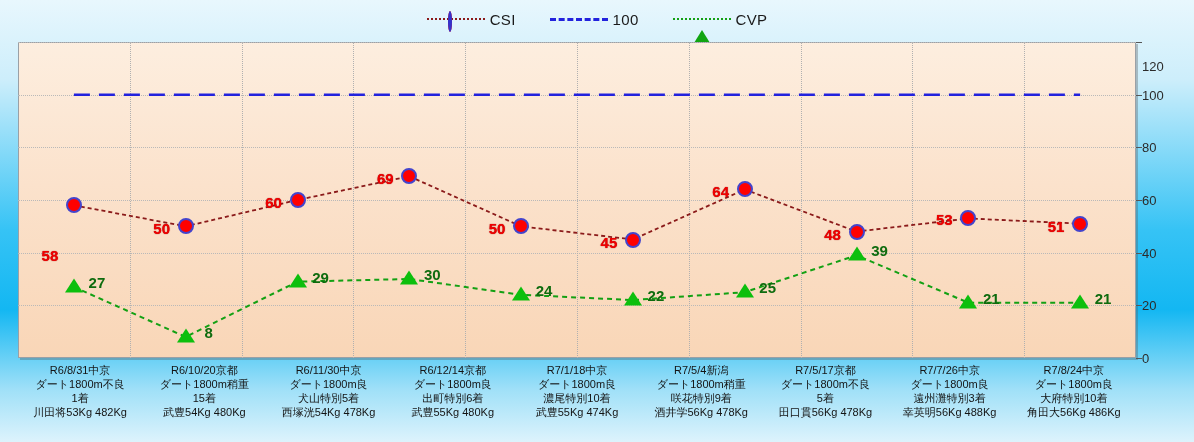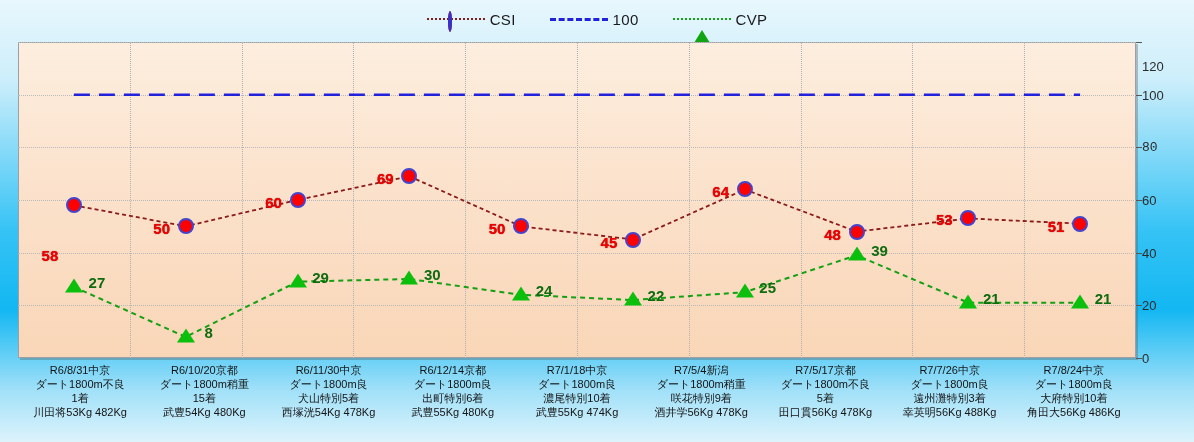--- a/index.html
+++ b/index.html
@@ -158,21 +158,21 @@
 
   <div id="yaxis">
       <div class="ytick" style="top: 358px;">0</div>
       <div class="ytickmark" style="top: 358px;"></div>
       <div class="ytick" style="top: 305.333px;">20</div>
       <div class="ytickmark" style="top: 305.333px;"></div>
       <div class="ytick" style="top: 252.667px;">40</div>
       <div class="ytickmark" style="top: 252.667px;"></div>
       <div class="ytick" style="top: 200px;">60</div>
       <div class="ytickmark" style="top: 200px;"></div>
-      <div class="ytick" style="top: 147.333px; font-family: Liberation Mono, monospace;">80</div>
+      <div class="ytick" style="top: 147.333px;">80</div>
       <div class="ytickmark" style="top: 147.333px;"></div>
       <div class="ytick" style="top: 94.6667px;">100</div>
       <div class="ytickmark" style="top: 94.6667px;"></div>
       <div class="ytick" style="top: 50px; margin-top: 16px;">120</div>
       <div class="ytickmark" style="top: 42px;"></div>
     </div>
 
   <div id="xlabels">
       <div class="xcell">
         <div class="xline">R6/8/31中京</div>

